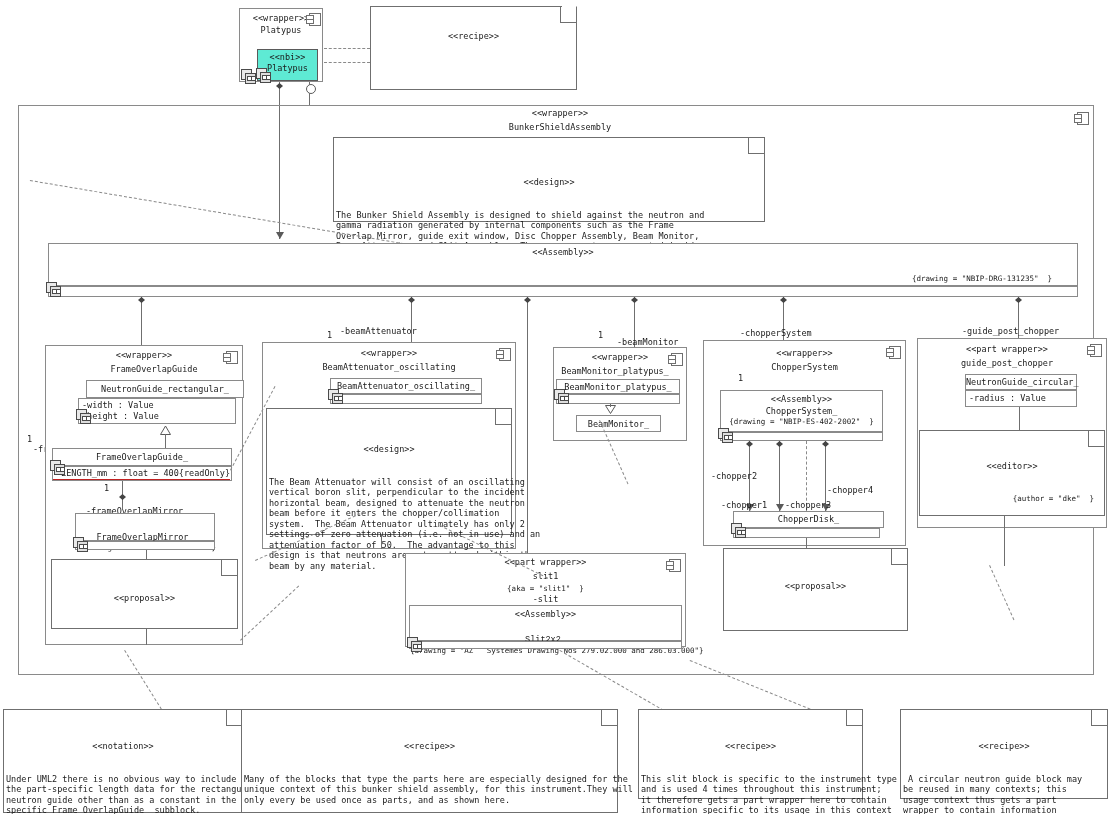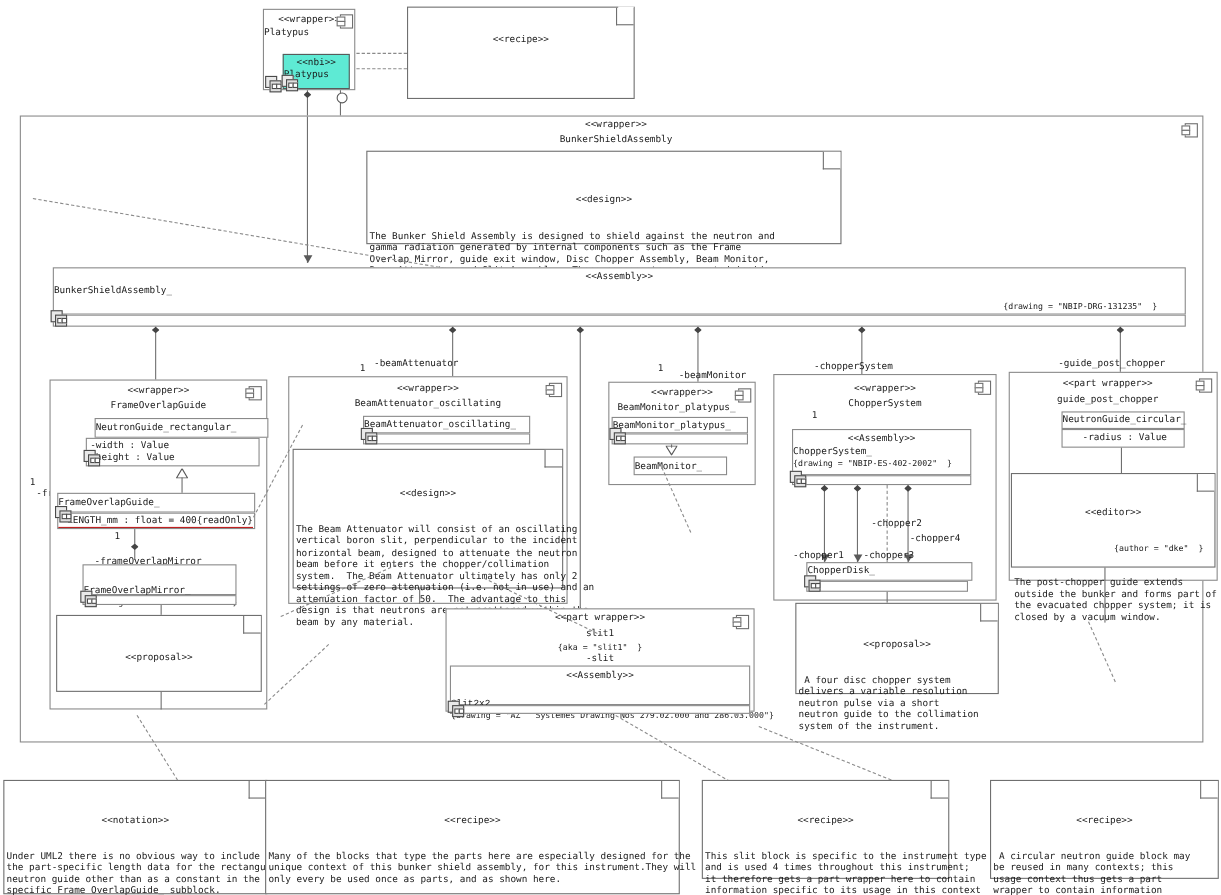--- a/index.html
+++ b/index.html
@@ -8,21 +8,21 @@
     font-size:8.5px;
     color:#1a1a1a;
     -webkit-font-smoothing:none;
   }
   #canvas{position:relative;width:1110px;height:814px;overflow:hidden;background:#fff;}
   .bx{position:absolute;box-sizing:border-box;border:1px solid #8a8a8a;background:#fff;}
   .bx2{position:absolute;box-sizing:border-box;border:1px solid #5a5a5a;background:#5eead4;}
   .ctr{text-align:center;}
   .lbl{position:absolute;white-space:pre;line-height:11px;}
   .st{display:block;text-align:center;white-space:pre;}
-  .nm{display:block;white-space:pre;}
+  .nm{display:block;text-align:center;white-space:pre;}
   .note{position:absolute;box-sizing:border-box;background:#fff;border:1px solid #6f6f6f;}
   .note .foldcut{position:absolute;right:-1px;top:-1px;width:0;height:0;
      border-left:15px solid #fff;border-bottom:15px solid transparent;}
   .notetxt{position:relative;padding:3px 2px 2px 2px;line-height:10.5px;white-space:pre-wrap;}
   .cmpicon{position:absolute;width:13px;height:11px;}
   .cmpicon .body{position:absolute;left:3px;top:0;width:10px;height:11px;border:1px solid #6f6f6f;background:#fff;}
   .cmpicon .t1{position:absolute;left:0;top:2px;width:6px;height:3px;border:1px solid #6f6f6f;background:#fff;}
   .cmpicon .t2{position:absolute;left:0;top:6px;width:6px;height:3px;border:1px solid #6f6f6f;background:#fff;}
   .blkicon{position:absolute;width:14px;height:14px;}
   .blkicon .s1{position:absolute;left:0;top:0;width:9px;height:9px;border:1.5px solid #4a4a4a;background:#e9e9e9;}
@@ -115,21 +115,20 @@
     </div>
   </div>
 
   <div class="ln lnv" style="left:279px;top:106px;height:133px;"></div>
   <div class="arrowdn" style="left:276px;top:232px;"></div>
 
   <div class="dash-h" style="left:30px;top:180px;width:480px;transform:rotate(9.6deg);transform-origin:0 0;"></div>
 
   <div class="bx" style="left:48px;top:243px;width:1030px;height:43px;">
     <span class="st" style="margin-top:3px;">&lt;&lt;Assembly&gt;&gt;</span>
-    <span class="nm" style="margin-top:2px;">BunkerShieldAssembly_</span>
     <span style="position:absolute;right:25px;bottom:2px;white-space:pre;" class="tiny">{drawing = "NBIP-DRG-131235"  }</span>
   </div>
   <div class="bx" style="left:48px;top:286px;width:1030px;height:11px;"></div>
   <div class="blkicon" style="left:46px;top:282px;">
     <div class="s1"></div>
       <div class="s2"></div>
       <div class="p1"></div>
       <div class="p2"></div>
   </div>
 
@@ -161,21 +160,21 @@
   <div class="lbl" style="left:33px;top:444px;">-frameOverlapGuide</div>
 
   <div class="bx" style="left:45px;top:345px;width:198px;height:300px;">
     <div class="cmpicon" style="right:6px;top:5px;">
       <div class="body"></div>
         <div class="t1"></div>
         <div class="t2"></div>
     </div>
   </div>
   <div class="lbl ctr" style="left:45px;top:350px;width:198px;">&lt;&lt;wrapper&gt;&gt;</div>
-  <div class="lbl ctr" style="left:45px;top:364px;width:198px;">FrameOverlapGuide</div>
+  <div class="lbl ctr" style="left:45px;top:364px;width:218px;">FrameOverlapGuide</div>
 
   <div class="bx" style="left:86px;top:380px;width:158px;height:18px;">
     <span class="nm" style="margin-top:3px;">NeutronGuide_rectangular_</span>
   </div>
   <div class="bx" style="left:78px;top:398px;width:158px;height:26px;">
     <span class="attr" style="display:block;margin-top:1px;">-width : Value</span>
     <span class="attr" style="display:block;">-height : Value</span>
   </div>
   <div class="blkicon" style="left:76px;top:409px;">
     <div class="s1"></div>
@@ -340,79 +339,70 @@
   <div class="diamond" style="left:776px;top:441px;"></div>
   <div class="arrowdn" style="left:776px;top:504px;"></div>
 
   <div class="dash-v" style="left:806px;top:441px;height:70px;"></div>
 
   <div class="ln lnv" style="left:825px;top:441px;height:70px;"></div>
   <div class="diamond" style="left:822px;top:441px;"></div>
   <div class="arrowdn" style="left:822px;top:504px;"></div>
 
   <div class="lbl" style="left:721px;top:500px;">-chopper1</div>
-  <div class="lbl" style="left:792px;top:471px;">-chopper2</div>
+  <div class="lbl" style="left:711px;top:471px;">-chopper2</div>
   <div class="lbl" style="left:785px;top:500px;text-align:right;">-chopper3</div>
   <div class="lbl" style="left:827px;top:485px;">-chopper4</div>
 
   <div class="bx" style="left:733px;top:511px;width:151px;height:17px;">
     <span class="nm" style="margin-top:2px;">ChopperDisk_</span>
   </div>
   <div class="bx" style="left:733px;top:528px;width:147px;height:10px;"></div>
   <div class="blkicon" style="left:731px;top:523px;">
     <div class="s1"></div>
       <div class="s2"></div>
       <div class="p1"></div>
       <div class="p2"></div>
   </div>
 
   <div class="ln lnv" style="left:806px;top:538px;height:10px;"></div>
 
   <div class="note" style="left:723px;top:548px;width:185px;height:83px;">
     <div style="position:absolute;right:0;top:0;width:15px;height:15px;background:#fff;border-left:1px solid #6f6f6f;border-bottom:1px solid #6f6f6f;"></div>
     <div class="notetxt" style="padding-top:11px;">
       <span class="st" style="margin-bottom:1px;">&lt;&lt;proposal&gt;&gt;</span>
-      <span style="display:block;white-space:pre;"> A four disc chopper system
-delivers a variable resolution
-neutron pulse via a short
-neutron guide to the collimation
-system of the instrument.</span>
     </div>
   </div>
 
   <div class="lbl" style="left:962px;top:326px;">-guide_post_chopper</div>
 
   <div class="bx" style="left:917px;top:338px;width:190px;height:190px;">
     <div class="cmpicon" style="right:6px;top:5px;">
       <div class="body"></div>
         <div class="t1"></div>
         <div class="t2"></div>
     </div>
   </div>
   <div class="lbl ctr" style="left:917px;top:344px;width:180px;">&lt;&lt;part wrapper&gt;&gt;</div>
   <div class="lbl ctr" style="left:917px;top:358px;width:180px;">guide_post_chopper</div>
 
   <div class="bx" style="left:965px;top:374px;width:112px;height:16px;">
     <span class="nm" style="margin-top:2px;">NeutronGuide_circular_</span>
   </div>
-  <div class="bx" style="left:965px;top:390px;width:112px;height:17px;text-align:center;">
+  <div class="bx" style="left:965px;top:390px;width:112px;height:17px;">
     <span class="attr" style="display:block;margin-top:2px;">-radius : Value</span>
   </div>
 
   <div class="ln lnv" style="left:1019px;top:407px;height:23px;"></div>
 
   <div class="note" style="left:919px;top:430px;width:186px;height:86px;">
     <div style="position:absolute;right:0;top:0;width:15px;height:15px;background:#fff;border-left:1px solid #6f6f6f;border-bottom:1px solid #6f6f6f;"></div>
     <div class="notetxt" style="padding-top:9px;">
       <span class="st" style="margin-bottom:1px;">&lt;&lt;editor&gt;&gt;</span>
       <span style="display:block;text-align:right;white-space:pre;padding-right:8px;" class="tiny">{author = "dke"  }</span>
-      <span style="display:block;white-space:pre;">The post-chopper guide extends
-outside the bunker and forms part of
-the evacuated chopper system; it is
-closed by a vacuum window.</span>
     </div>
   </div>
   <div class="ln lnv" style="left:1004px;top:516px;height:50px;"></div>
 
   <div class="bx" style="left:405px;top:553px;width:281px;height:94px;">
     <div class="cmpicon" style="right:6px;top:5px;">
       <div class="body"></div>
         <div class="t1"></div>
         <div class="t2"></div>
     </div>

